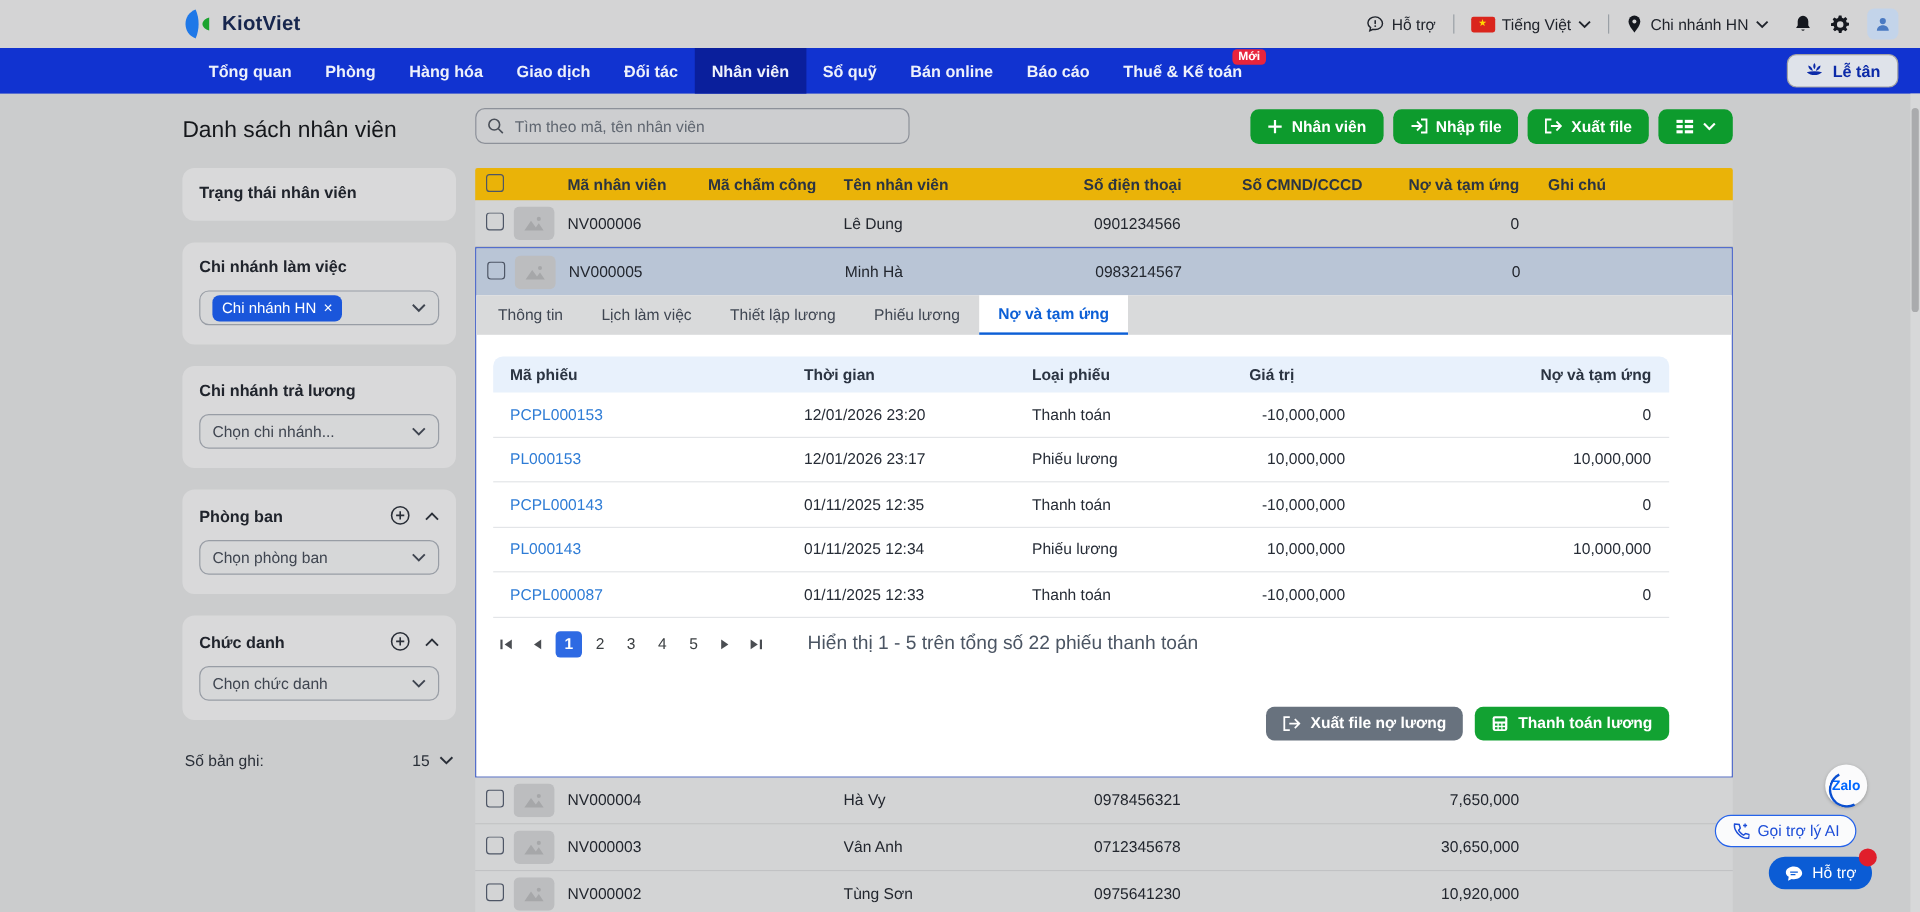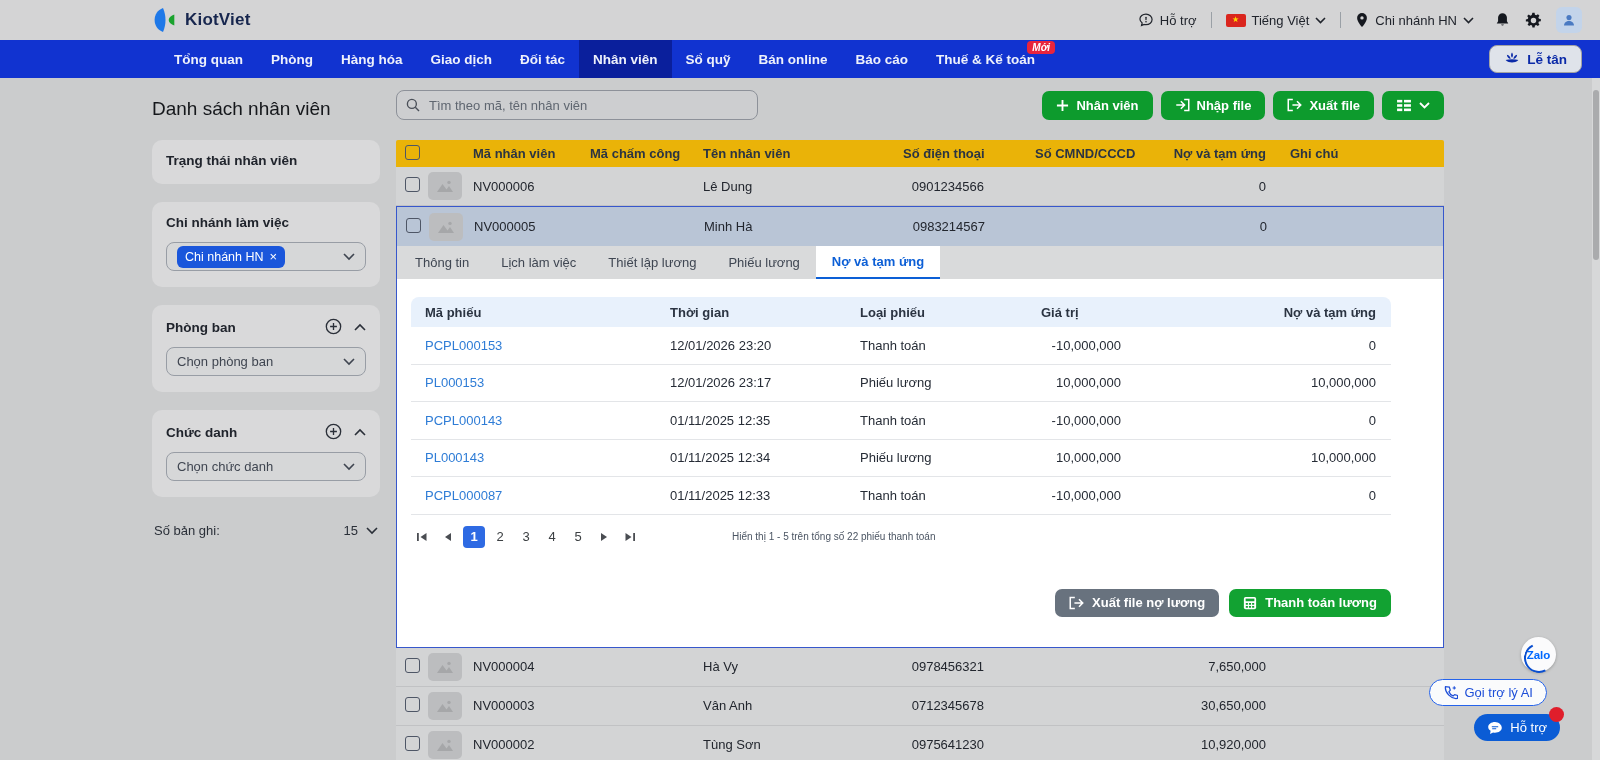--- a/index.html
+++ b/index.html
@@ -14,21 +14,21 @@
   .tb-item { display:flex; align-items:center; gap:6px; cursor:pointer; }
   .tb-divider { width:1px; height:16px; background:#9aa0a6; }
   .flag { width:20px; height:13px; background:#da251d; display:flex; align-items:center; justify-content:center; border-radius:2px; color:#ffd800; font-size:8px; line-height:1; }
   .avatar-chip { width:26px; height:26px; border-radius:6px; background:#c3d4ea; display:flex; align-items:center; justify-content:center; }
 
   
   .navbar { height:38px; background:#1133d0; display:flex; align-items:center; padding:0 18px 0 160px; }
   .nav-items { display:flex; align-items:center; height:100%; }
   .nav-item { position:relative; color:#eef1fb; font-size:13.5px; font-weight:bold; padding:0 14px; height:100%; display:flex; align-items:center; cursor:pointer; white-space:nowrap; }
   .nav-item.active { background:#0a1f9c; }
-  .nav-badge { position:absolute; top:1px; right:-6px; background:#e8243d; color:#fff; font-size:10px; font-weight:bold; padding:1px 5px; border-radius:4px;font-style:italic; }
+  .nav-badge { position:absolute; top:1px; right:-6px; background:#e8243d; color:#fff; font-size:10px; font-weight:bold; padding:1px 5px; border-radius:4px; }
   .reception-btn { margin-left:auto; background:#dfe3ea; border:1px solid #a3a3a3; border-radius:8px; height:28px; padding:0 14px; display:flex; align-items:center; gap:7px; color:#0b2aa8; font-size:13.5px; font-weight:bold; cursor:pointer; }
 
   
   .content { display:flex; align-items:flex-start; }
   .sidebar { width:228px; margin:14px 0 0 152px; flex:none; }
   .page-title { font-size:19px; font-weight:normal; color:#15171b; margin:6px 0 20px; }
   .card { background:#d9d9da; border-radius:10px; padding:13px 14px 16px; margin-bottom:18px; }
   .card-head { display:flex; align-items:flex-end; }
   .card-title { font-size:13.5px; font-weight:bold; color:#20242c; }
   .card-icons { margin-left:auto; display:flex; align-items:center; gap:12px; }
@@ -78,21 +78,21 @@
   .vrow { height:37.5px; border-bottom:1px solid #e3e5e8; font-size:13px; color:#262c36; }
   .vcell { padding-left:14px; white-space:nowrap; }
   .v-right { text-align:right; padding-left:0; padding-right:0; }
   .v-last { text-align:right; padding-right:15px; }
   .vlink { color:#2e7cd6; cursor:pointer; }
 
   .pager { display:flex; align-items:center; margin-top:8px; height:28px; gap:4px; }
   .pg-ic { width:22px; height:22px; display:flex; align-items:center; justify-content:center; cursor:pointer; }
   .pg-num { width:22px; height:22px; display:flex; align-items:center; justify-content:center; font-size:13px; color:#3c4043; border-radius:4px; cursor:pointer; }
   .pg-num.active { background:#2e6ae3; color:#fff; font-weight:bold; }
-  .pg-summary { margin-left:87px; font-size:10px; color:#4b5563; }
+  .pg-summary { margin-left:28px; font-size:16px; color:#4b5563; }
 
   .panel-foot { display:flex; justify-content:flex-end; gap:10px; margin-top:38px; }
   .fbtn { height:28px; border:none; border-radius:7px; padding:0 14px; font-size:13px; font-weight:bold; color:#fff; display:flex; align-items:center; gap:8px; cursor:pointer; font-family:"Liberation Sans",sans-serif; }
   .fbtn.gray { background:#68727e; }
   .fbtn.green { background:#12a232; }
 
   
   .zalo-fab { position:absolute; right:44px; bottom:88px; width:35px; height:35px; border-radius:50%; background:#fbfbfc; box-shadow:0 1px 3px rgba(0,0,0,.25); display:flex; align-items:center; justify-content:center; color:#0068ff; font-size:11.5px; font-weight:bold; cursor:pointer; }
   .zalo-fab::after { content:""; position:absolute; left:3px; top:6px; width:26px; height:26px; border:2px solid #0a4fd0; border-color:transparent transparent #0a4fd0 #0a4fd0; border-radius:50%; transform:rotate(18deg); }
   .ai-fab { position:absolute; right:53px; bottom:54px; height:27px; background:#fafbfc; border:1px solid #2563eb; border-radius:14px; display:flex; align-items:center; gap:7px; padding:0 13px; color:#1d4ed8; font-size:13px; cursor:pointer; }
@@ -246,20 +246,31 @@
           <span class="x">×</span>
         </span>
         <span class="chev ic">
           <svg width="12" height="8" viewBox="0 0 12 8">
               <path d="M1 1l5 5 5-5" fill="none" stroke="#3f4550" stroke-width="1.6"></path>
             </svg>
         </span>
       </div>
     </div>
 
+    <div class="card">
+      <div class="card-title">Chi nhánh trả lương</div>
+      <div class="select">
+        <span>Chọn chi nhánh...</span>
+        <span class="chev ic">
+          <svg width="12" height="8" viewBox="0 0 12 8">
+              <path d="M1 1l5 5 5-5" fill="none" stroke="#3f4550" stroke-width="1.6"></path>
+            </svg>
+        </span>
+      </div>
+    </div>
 
     <div class="card">
       <div class="card-head">
         <span class="card-title">Phòng ban</span>
         <span class="card-icons">
           <span class="ic">
             <svg width="17" height="17" viewBox="0 0 18 18">
                 <circle cx="9" cy="9" r="7.6" fill="none" stroke="#2a2f38" stroke-width="1.4"></circle>
                 <path d="M9 5.4v7.2M5.4 9h7.2" stroke="#2a2f38" stroke-width="1.4"></path>
               </svg>

